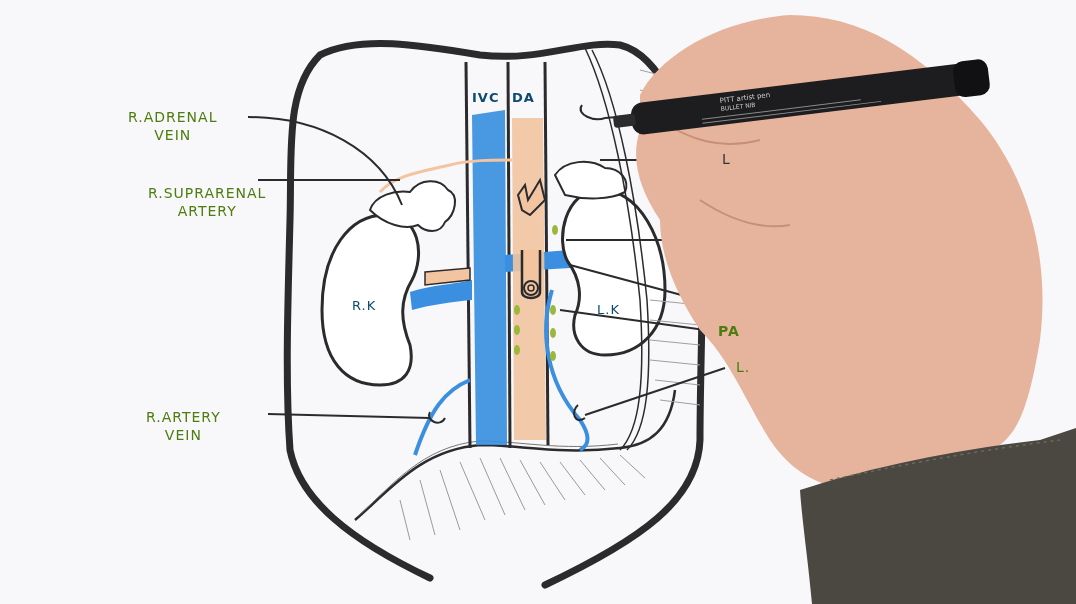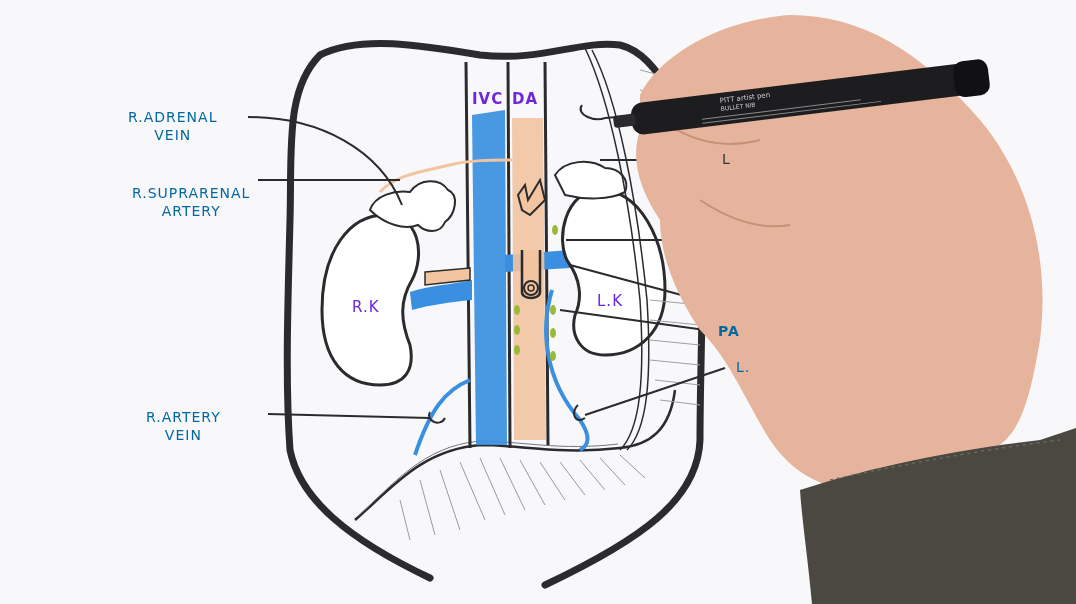--- a/index.html
+++ b/index.html
@@ -8,31 +8,31 @@
       background: #f8f7fa;
       position: relative;
       font-family: "DejaVu Sans", sans-serif;
     }
     .stage { position: absolute; left: 0; top: 0; width: 1076px; height: 604px; }
     .label {
       position: absolute;
       font-family: "DejaVu Sans", sans-serif;
       font-size: 14px;
       letter-spacing: 1px;
-      color: #0369a1;
+      color: #4d7c0f;
       line-height: 18px;
       text-align: center;
       white-space: nowrap;
     }
     .vlabel {
       position: absolute;
       font-family: "DejaVu Sans", sans-serif;
-      font-size: 15px;
+      font-size: 13px;
       font-weight: bold;
-      color: #6d28d9;
+      color: #0c4a6e;
       letter-spacing: 1px;
     }
     svg text { font-family: "DejaVu Sans", sans-serif; }
   </style>
 </head>
 <body>
 
 <div class="stage">
   <svg width="1076" height="604" viewBox="0 0 1076 604">
 
@@ -152,28 +152,28 @@
     <path d="M800,490 C860,470 950,450 1040,440 L1076,428 L1076,604 L812,604 C808,560 802,520 800,490 Z" fill="#4a4840"></path>
     <path d="M830,480 C900,465 980,450 1060,440" fill="none" stroke="#6b6960" stroke-width="1.5" stroke-dasharray="3,4"></path>
   </svg>
 
   
   <div class="vlabel" style="left:472px; top:90px;">IVC</div>
   <div class="vlabel" style="left:512px; top:90px;">DA</div>
 
   
   <div class="vlabel" style="left:352px; top:298px; font-weight:normal;text-align:center;">R.K</div>
-  <div class="vlabel" style="left:597px; top:292px; font-weight:normal;text-align:right;">L.K</div>
+  <div class="vlabel" style="left:597px; top:302px; font-weight:normal;text-align:right;">L.K</div>
 
   
   <div class="label" style="left:128px; top:108px;">
     <div>R.ADRENAL</div>
     <div>VEIN</div>
   </div>
-  <div class="label" style="left:132px; top:184px;text-align:center;">
+  <div class="label" style="left:148px; top:184px;text-align:center;">
     <div>R.SUPRARENAL</div>
     <div>ARTERY</div>
   </div>
   <div class="label" style="left:146px; top:408px;">
     <div>R.ARTERY</div>
     <div>VEIN</div>
   </div>
 
   
   <div class="label" style="left:722px; top:150px; color:#333;">L</div>

